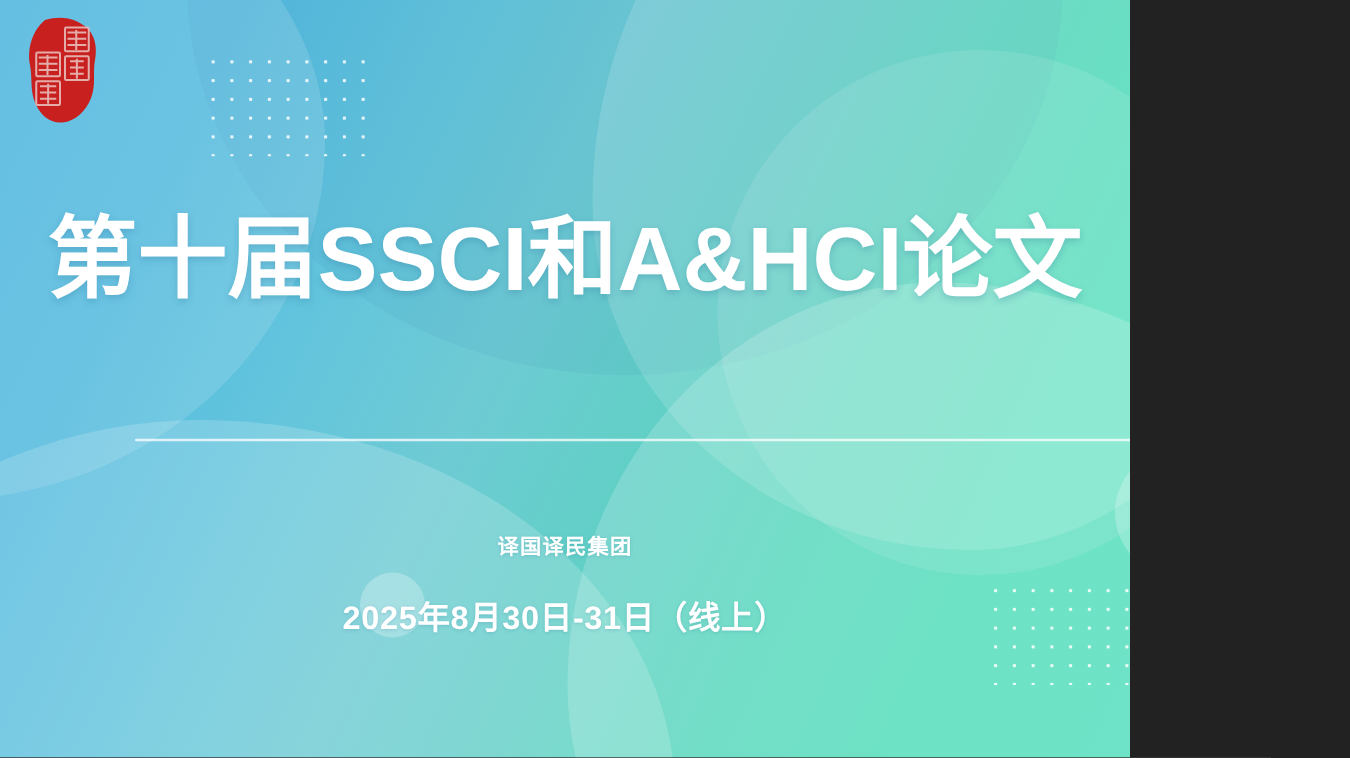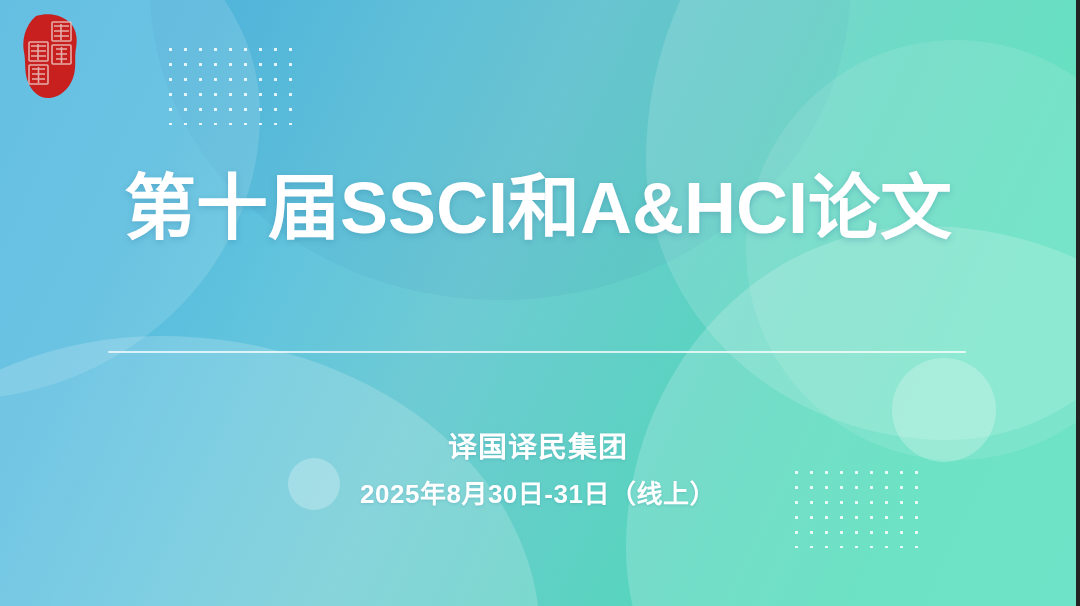--- a/index.html
+++ b/index.html
@@ -7,21 +7,21 @@
     margin: 0;
     padding: 0;
     background: #222;
   }
   body {
     font-family: "Liberation Sans", "DejaVu Sans", sans-serif;
   }
 
   #poster {
     position: relative;
-    width: 1076px;
+    width: 904px;
     height: 606px;
     overflow: hidden;
     
     background:
       linear-gradient(115deg,
         #4fb6de 0%,
         #54bade 16%,
         #62c4dd 30%,
         #6ecbd4 44%,
         #63cfc8 56%,
@@ -179,21 +179,21 @@
     border-radius: 1px;
   }
 
   .org {
     position: absolute;
     left: 0;
     right: 0;
     top: 423px;
     text-align: center;
     color: #ffffff;
-    font-size: 29px;
+    font-size: 17px;
     font-weight: bold;
     letter-spacing: 1px;
     text-shadow: 0 1px 3px rgba(40,110,150,0.22);
   }
 
   .date {
     position: absolute;
     left: 0;
     right: 0;
     top: 473px;

